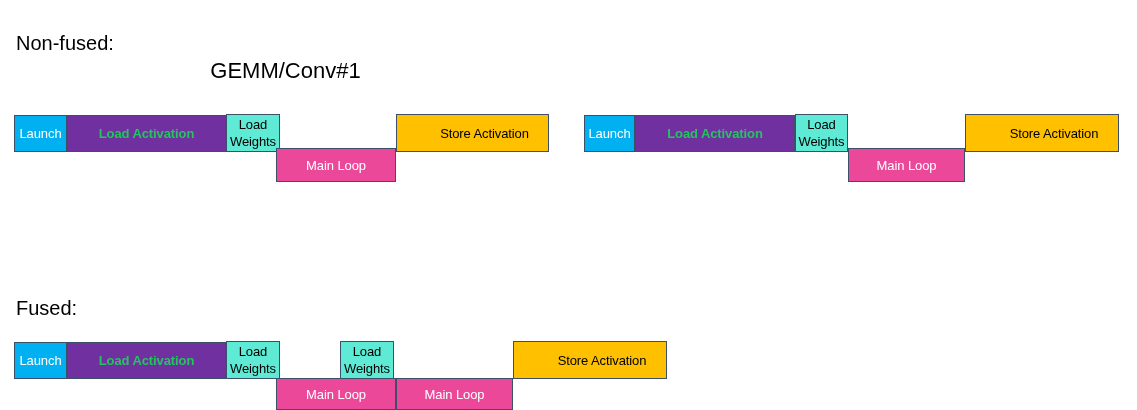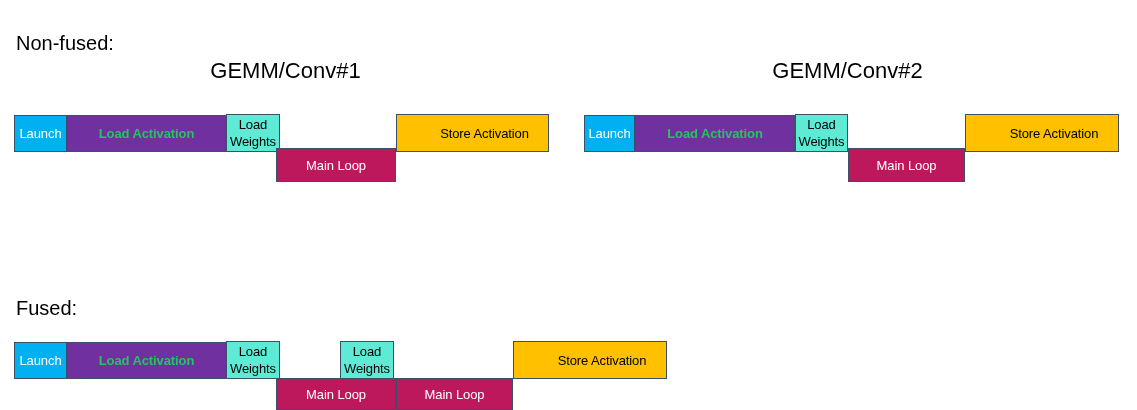--- a/index.html
+++ b/index.html
@@ -52,34 +52,33 @@
   .bar-label {
     display: block;
     width: 100%;
     padding: 0 1px;
     box-sizing: border-box;
     white-space: pre-line;
   }
   .bar.launch   { background: #00b0f0; color: #ffffff; }
   .bar.loadact  { background: #7030a0; color: #22c55e; font-weight: bold; }
   .bar.weights  { background: #5eead4; color: #000000; }
-  .bar.mainloop { background: #be185d; color: #ffffff; }
+  .bar.mainloop { background: #ec4899; color: #ffffff; }
   .bar.store    { background: #ffc000; color: #000000; padding-left: 24px; }
   .bar.weights .bar-label { line-height: 17px; }
 </style>
 </head>
 <body>
 
 <div class="canvas">
 
   <div class="section-label" style="left:16px; top:10px;margin-top:21px;">Non-fused:</div>
 
   <div class="chart-title" style="left:203px; top:58px; width:165px;">GEMM/Conv#1</div>
 
-  <div class="chart-title" style="left:765px; top:58px; width:165px;">GEMM/Conv#2</div>
 
   <div class="bar launch" style="left:14px; top:115px; width:53px; height:37px;">
     <span class="bar-label">Launch</span>
   </div>
 
   <div class="bar loadact" style="left:67px; top:115px; width:159px; height:37px;">
     <span class="bar-label">Load Activation</span>
   </div>
 
   <div class="bar weights" style="left:226px; top:114px; width:54px; height:38px;">

